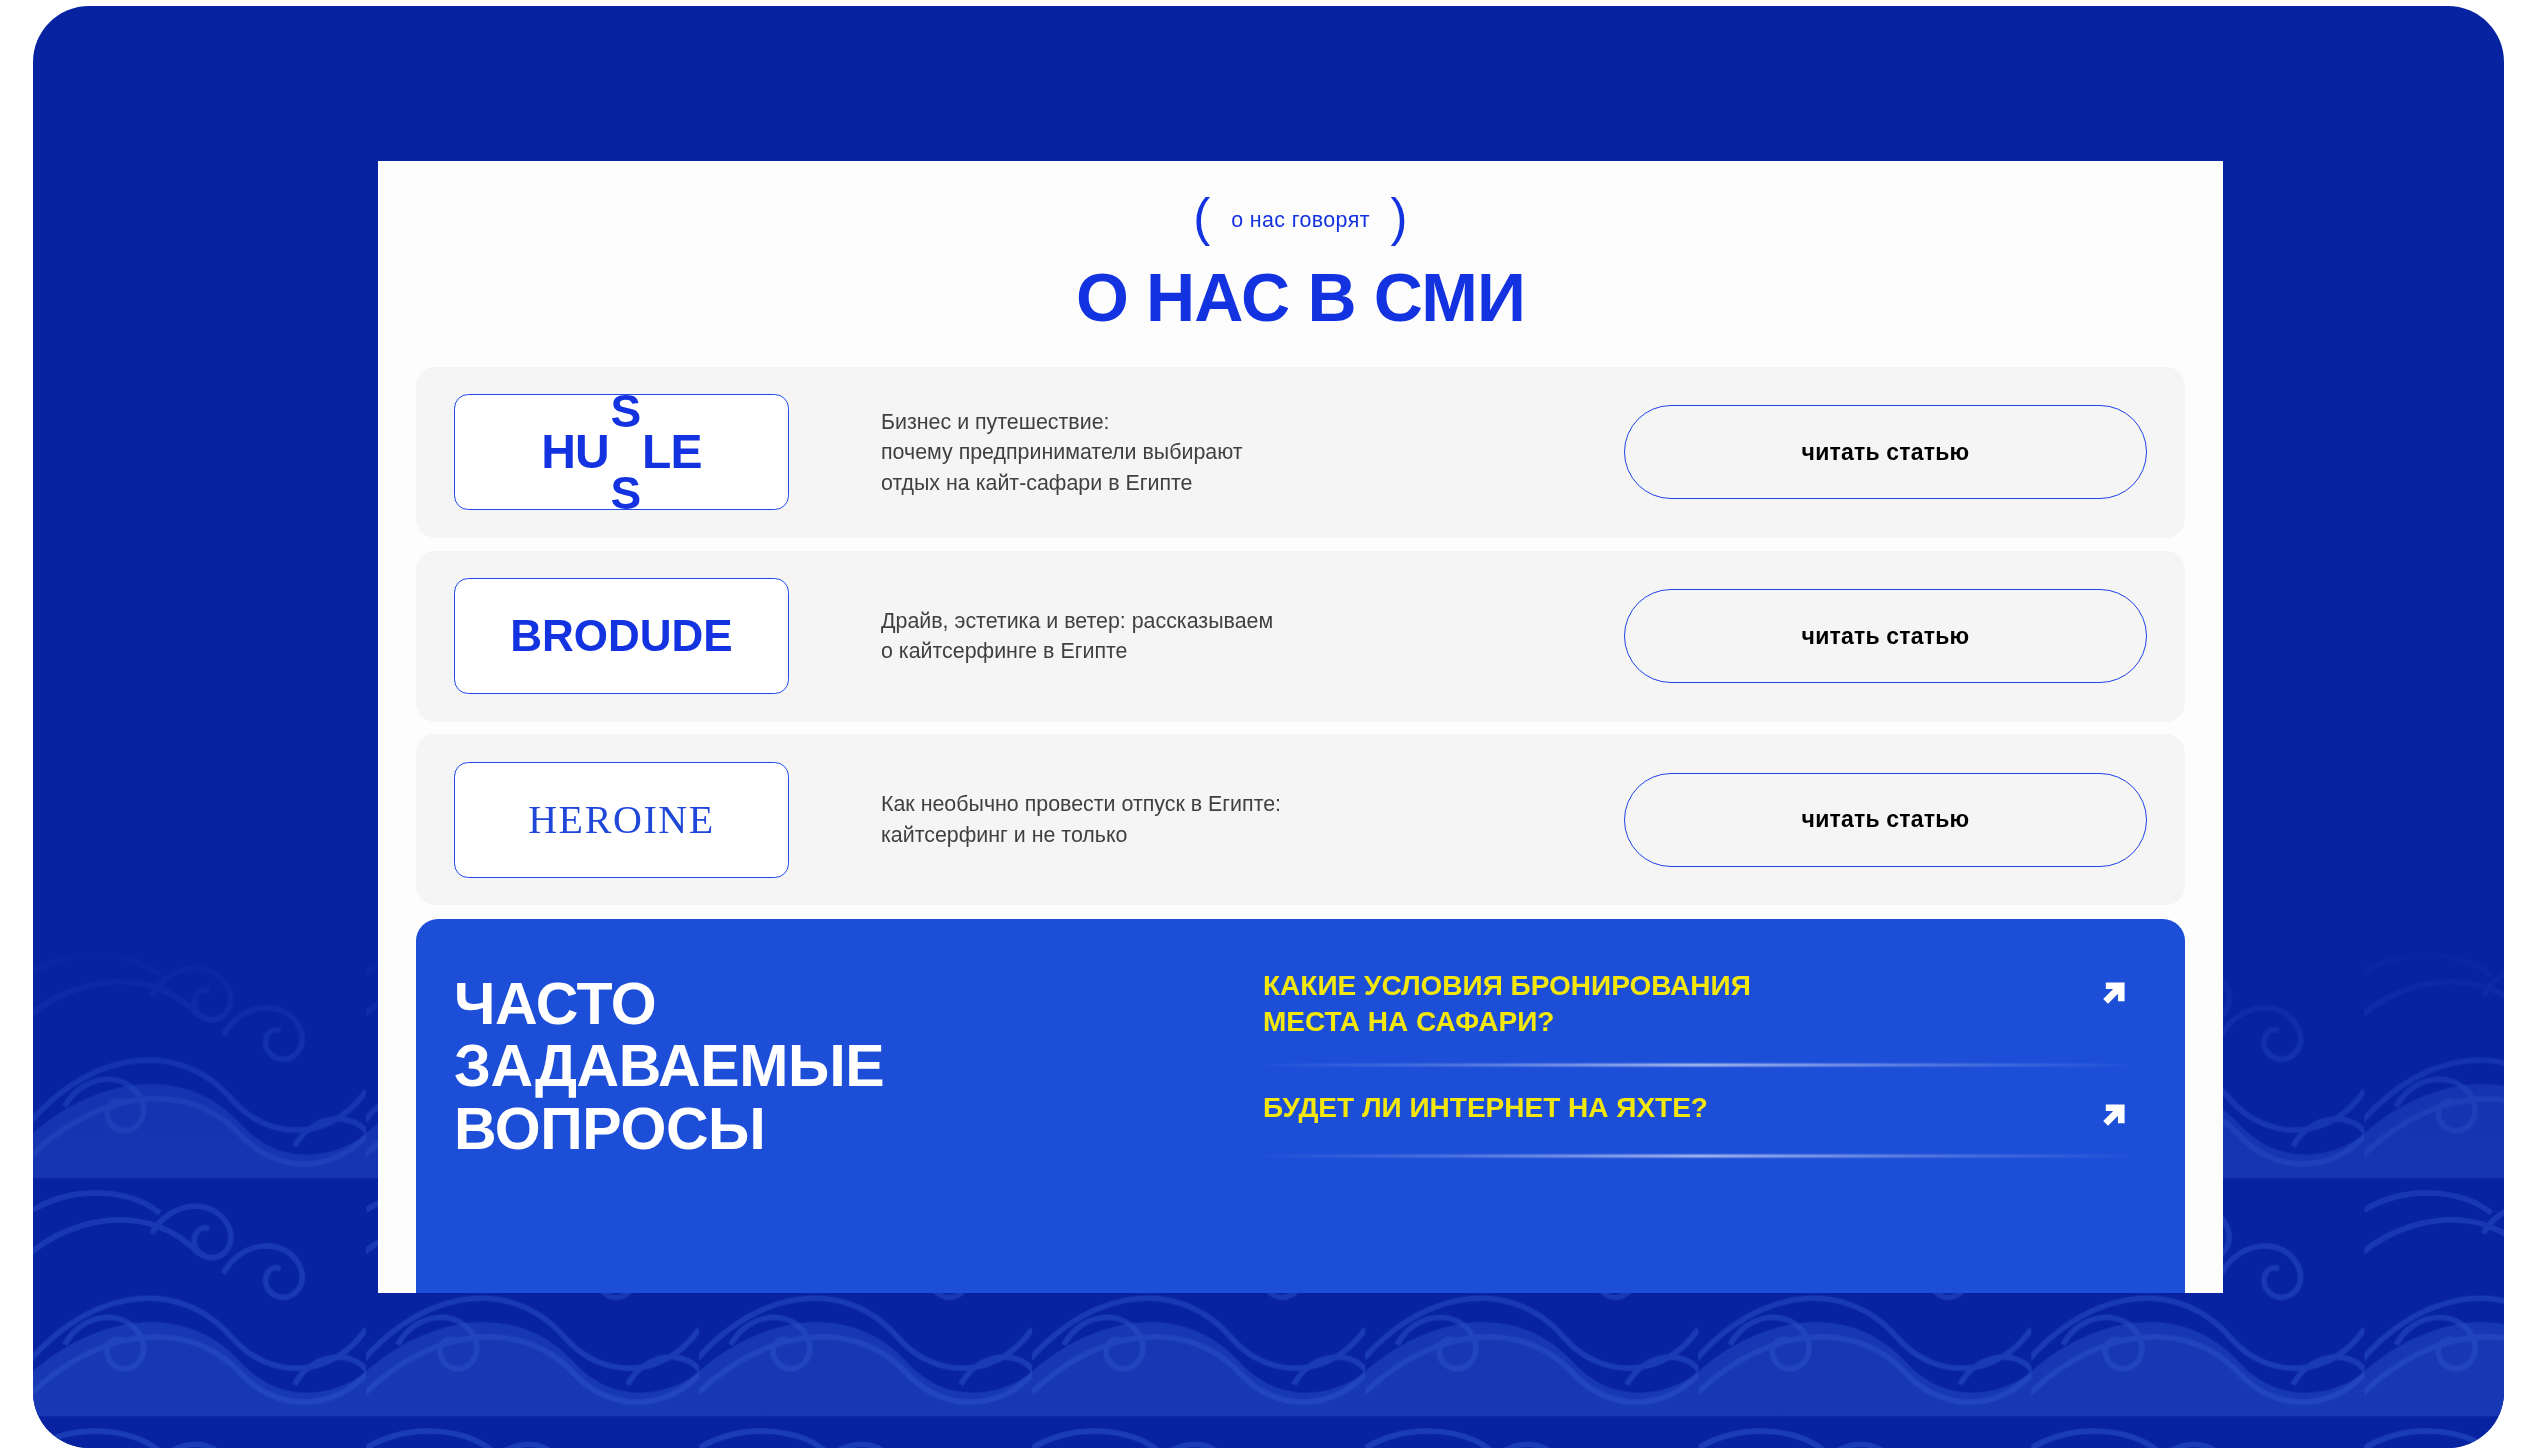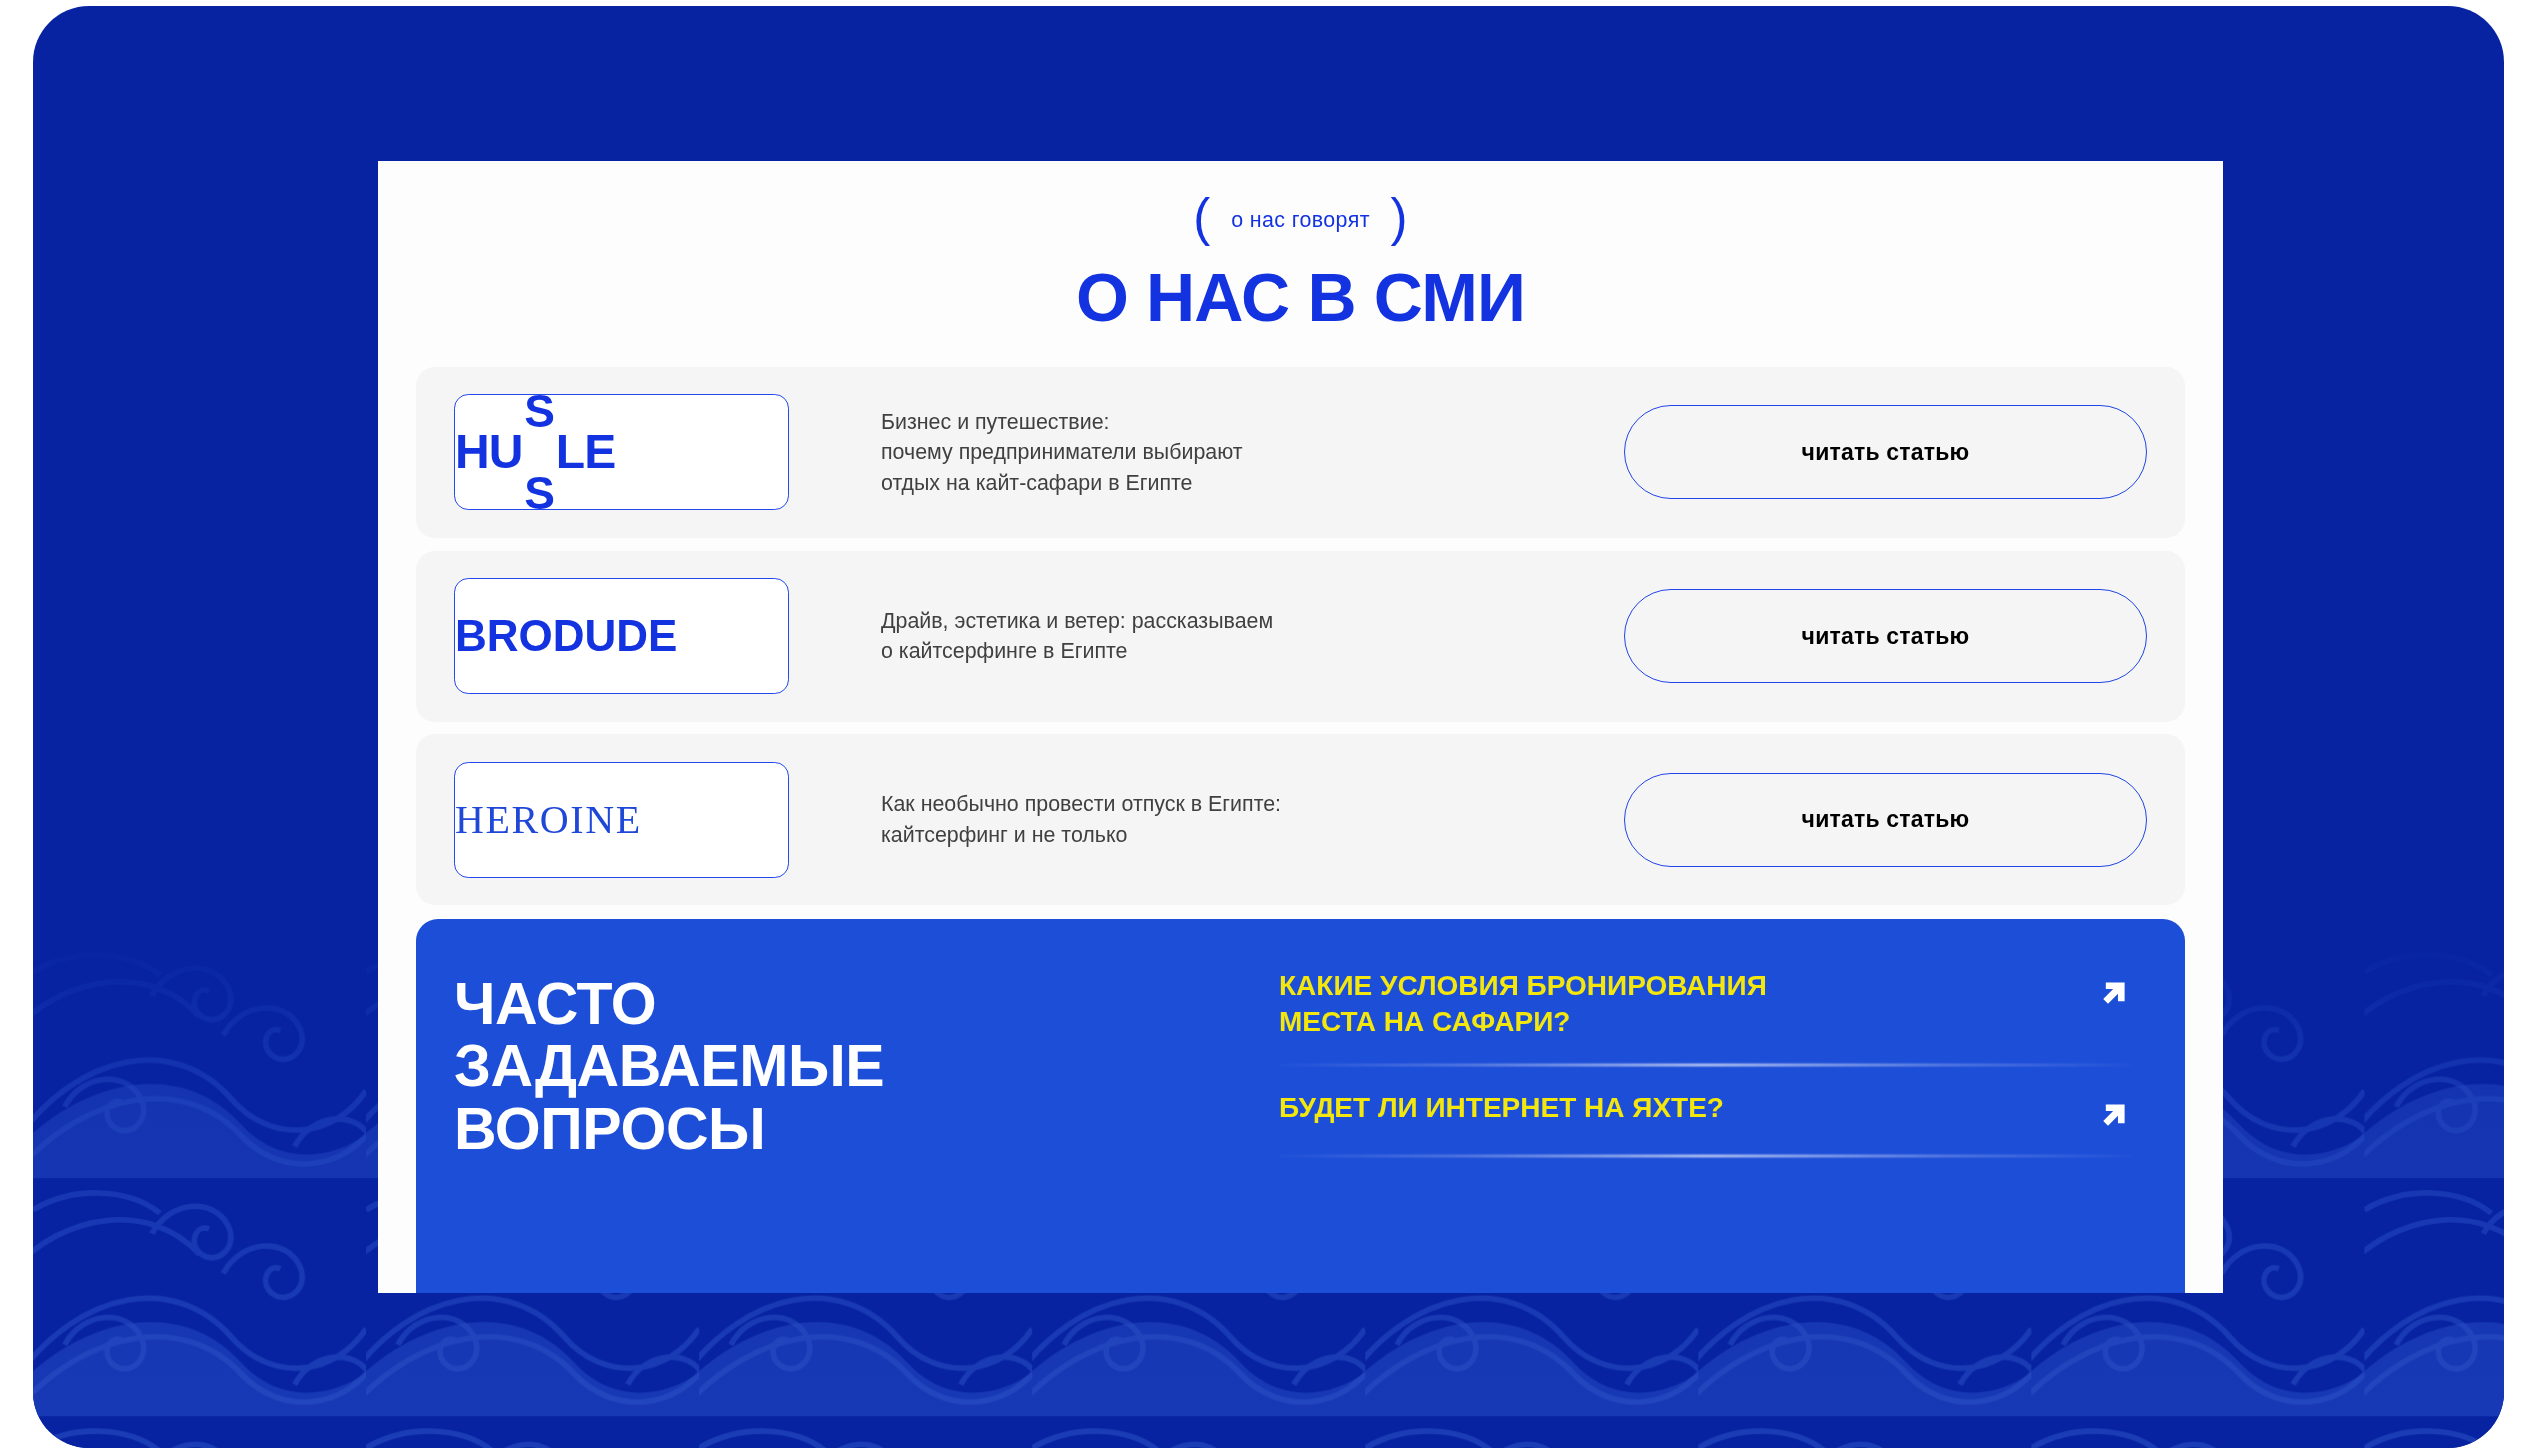--- a/index.html
+++ b/index.html
@@ -99,21 +99,21 @@
 
   .logo-box {
     width: 335px;
     height: 116px;
     flex: 0 0 335px;
     background: #ffffff;
     border: 1.6px solid #2348ee;
     border-radius: 14.3px;
     display: flex;
     align-items: center;
-    justify-content: flex-start;
+    justify-content: center;
     overflow: hidden;
     position: relative;
   }
 
   
   .logo-hussle {
     position: relative;
     color: #1433e0;
     font-weight: 800;
     font-size: 48px;
@@ -196,21 +196,21 @@
     line-height: 1.06;
     letter-spacing: -0.4px;
     flex: 0 0 793px;
     padding-top: 9.5px;
   }
 
   .faq-items {
     flex: 1;
     display: flex;
     flex-direction: column;
-    margin-left: 32px;
+    margin-left: 16px;
   }
 
   .faq-item {
     display: flex;
     align-items: flex-start;
     justify-content: space-between;
     cursor: pointer;
     padding: 0;
     position: relative;
   }

